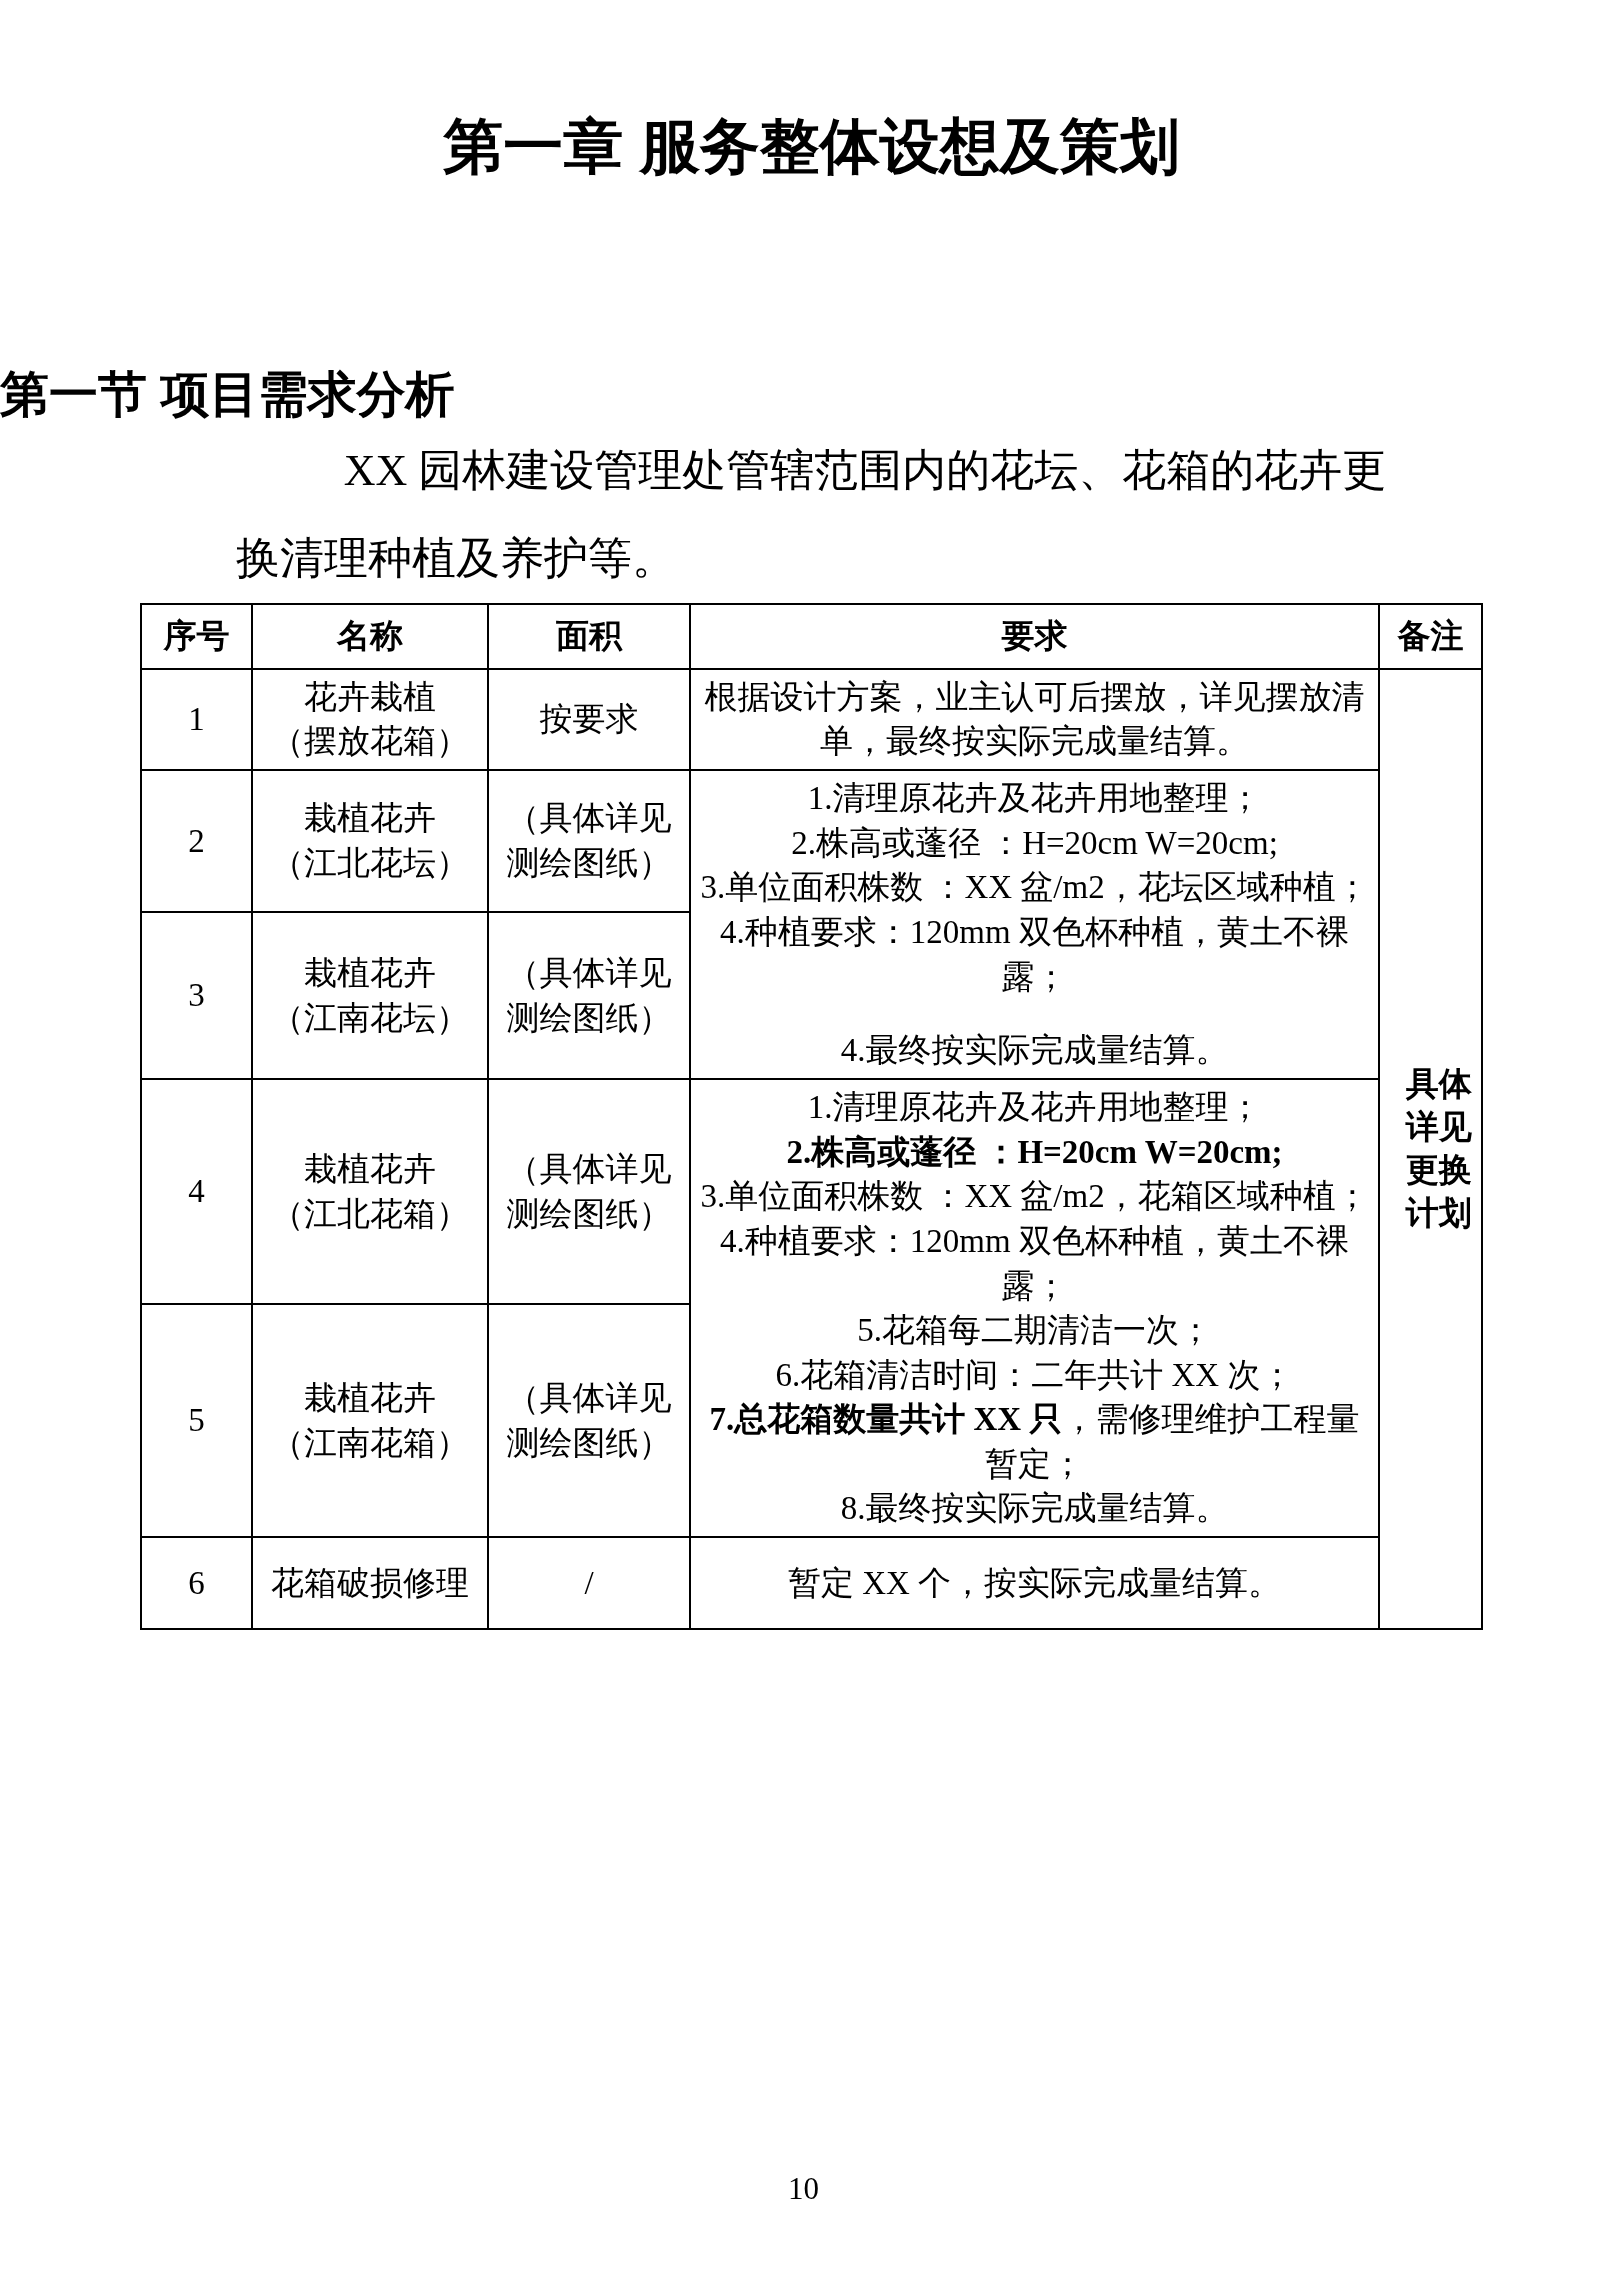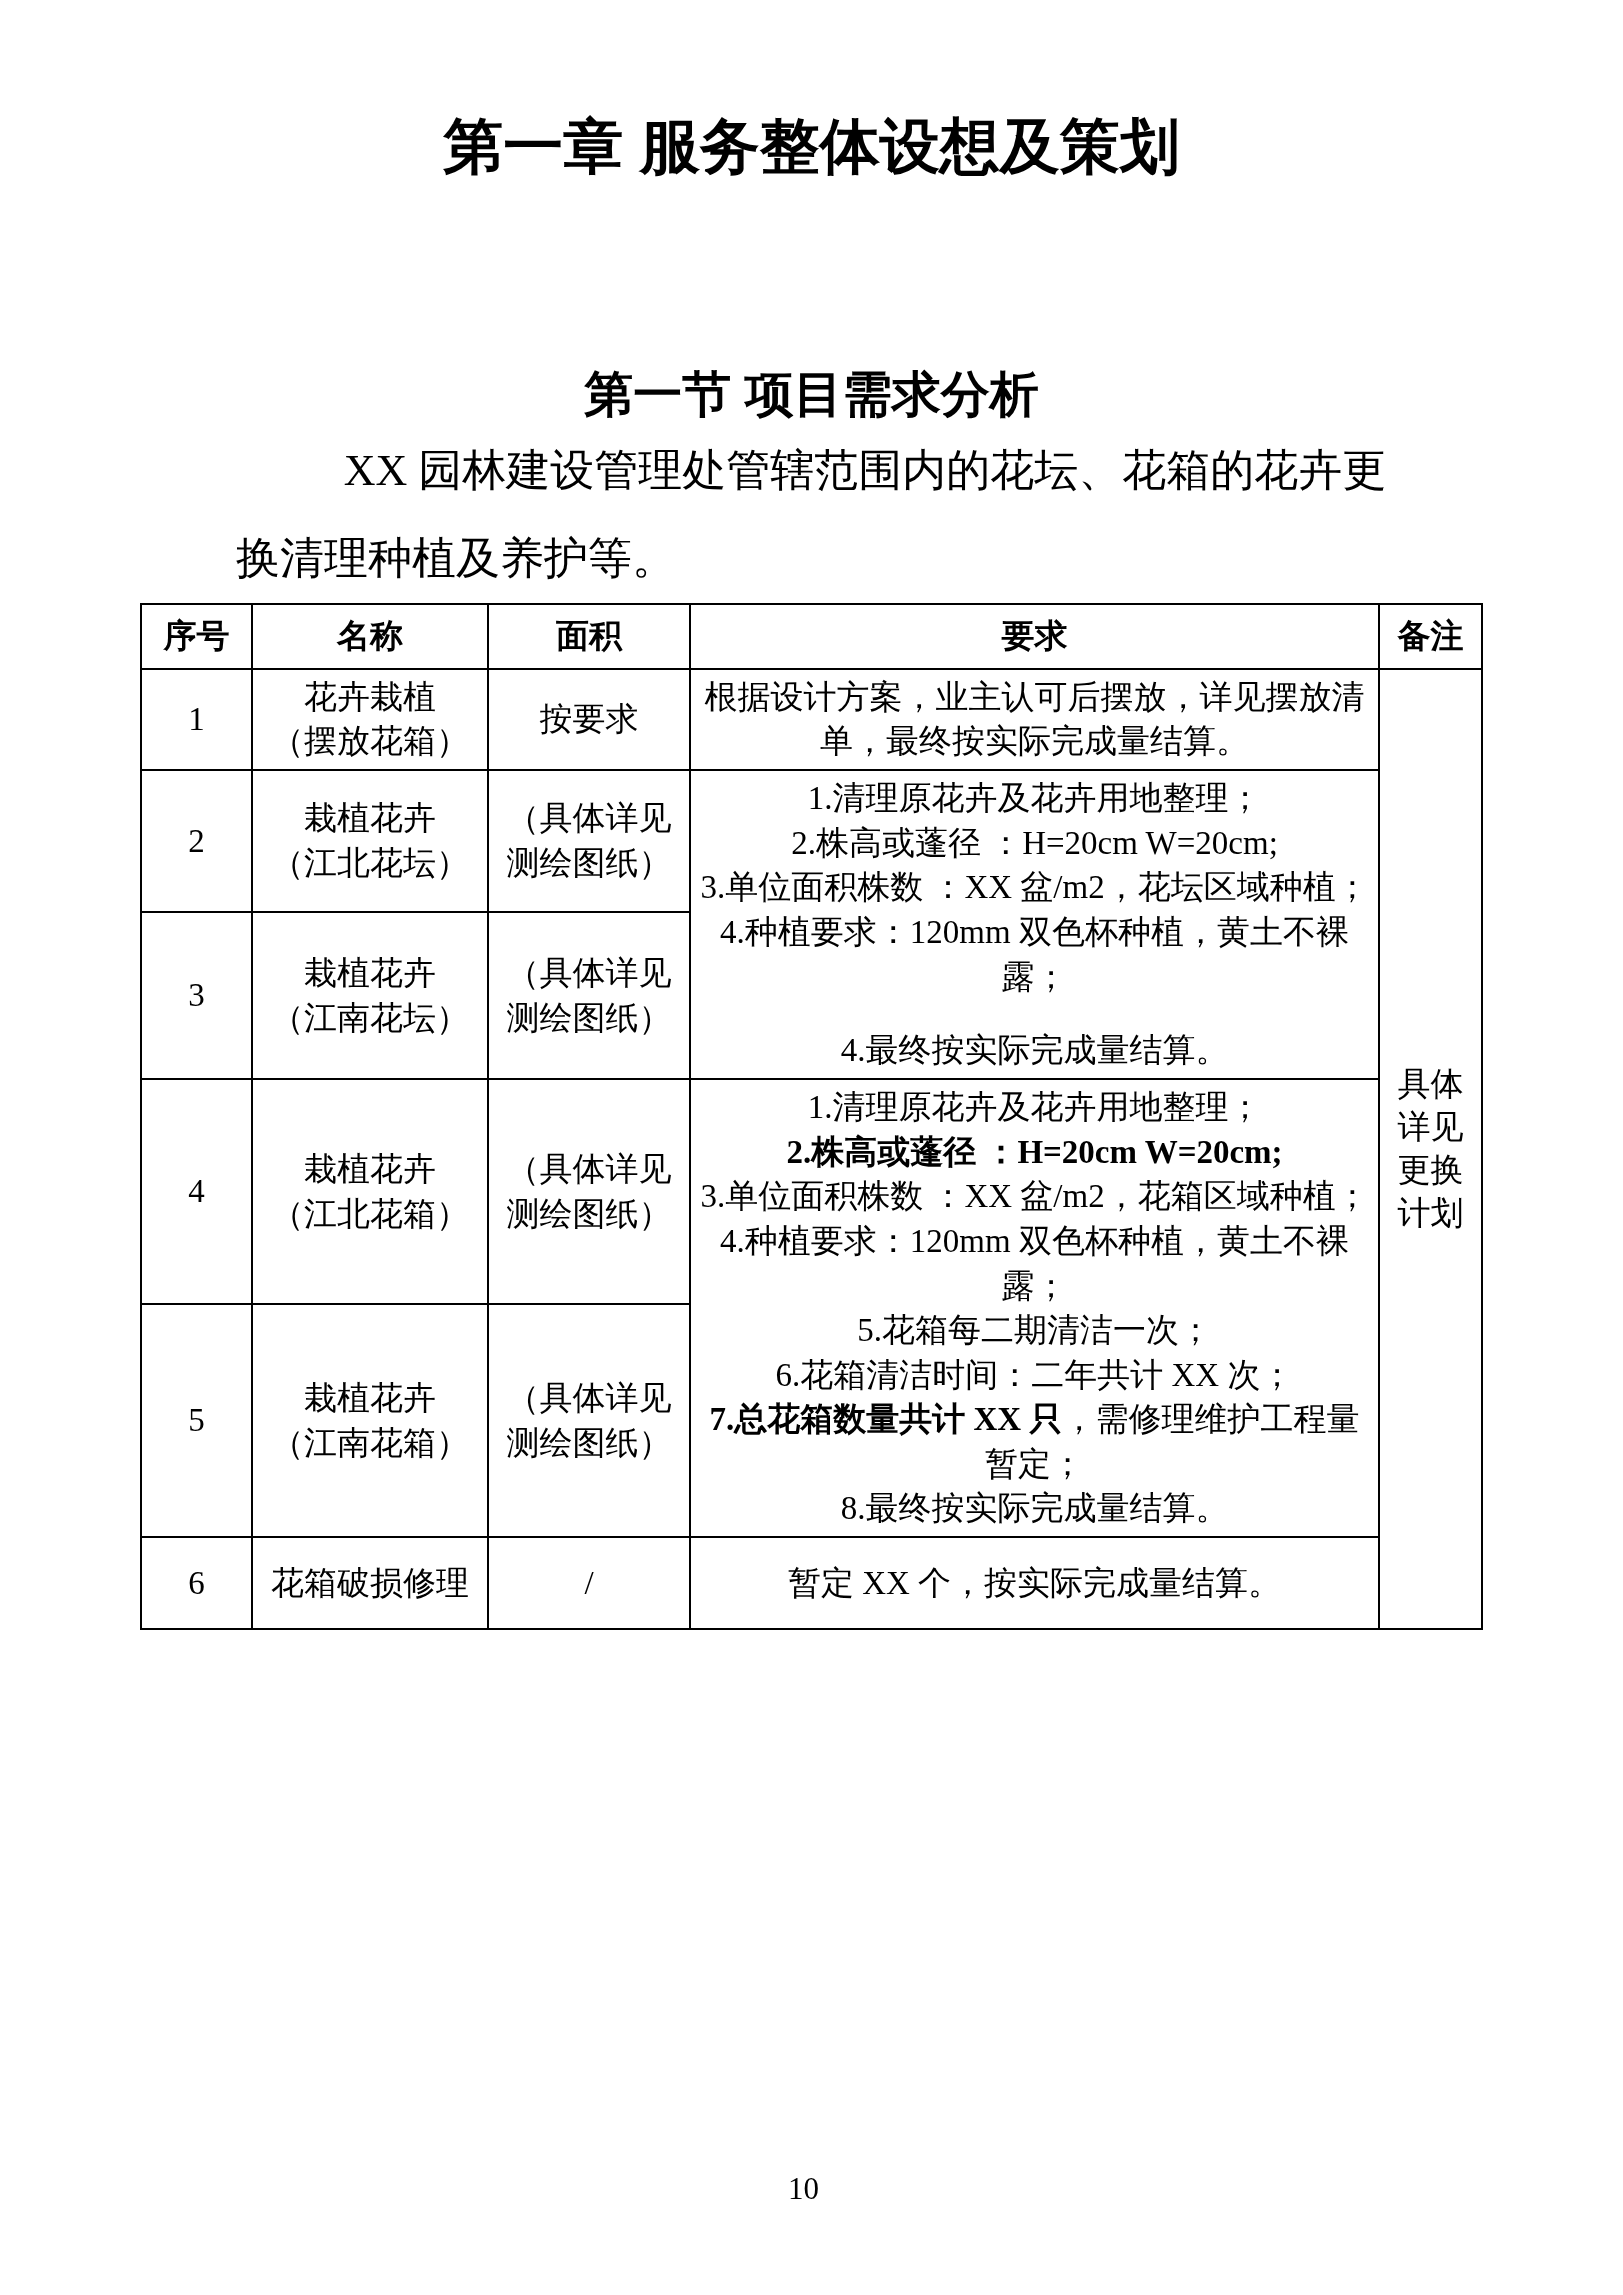--- a/index.html
+++ b/index.html
@@ -16,21 +16,21 @@
   .chapter-title {
     padding-top: 108px;
     text-align: center;
     font-family: "Liberation Sans", "DejaVu Sans", sans-serif;
     font-weight: 700;
     font-size: 60px;
     line-height: 1.3;
   }
   .section-title {
     margin-top: 177px;
-    text-align: center;
+    text-align: left;
     font-family: "Liberation Sans", "DejaVu Sans", sans-serif;
     font-weight: 700;
     font-size: 49px;
     line-height: 1.3;
   }
   .content { margin: 0 236px; }
   .heading-1 {
     margin-top: 131px;
     font-size: 38px;
     line-height: 2;
@@ -66,22 +66,22 @@
   tr.r3 { height: 131px; }
   tr.r4 { height: 193px; }
   tr.r5 { height: 200px; }
   tr.r6 { height: 92px; }
   .c-center { text-align: center; }
   .c-left { text-align: center; }
   .pre { white-space: pre-line; }
   .req-list div { line-height: 1.35; }
   .gap-top { margin-top: 29.4px; }
   .remark-cell {
-    font-weight: 400;
-    text-align: center;
+    font-weight: 700;
+    text-align: right;
     line-height: 1.3;
     margin-left: 15px;
   }
   .b { font-weight: 700; }
   .page-number {
     position: absolute;
     bottom: 88px;
     left: 0;
     right: 16px;
     text-align: center;

